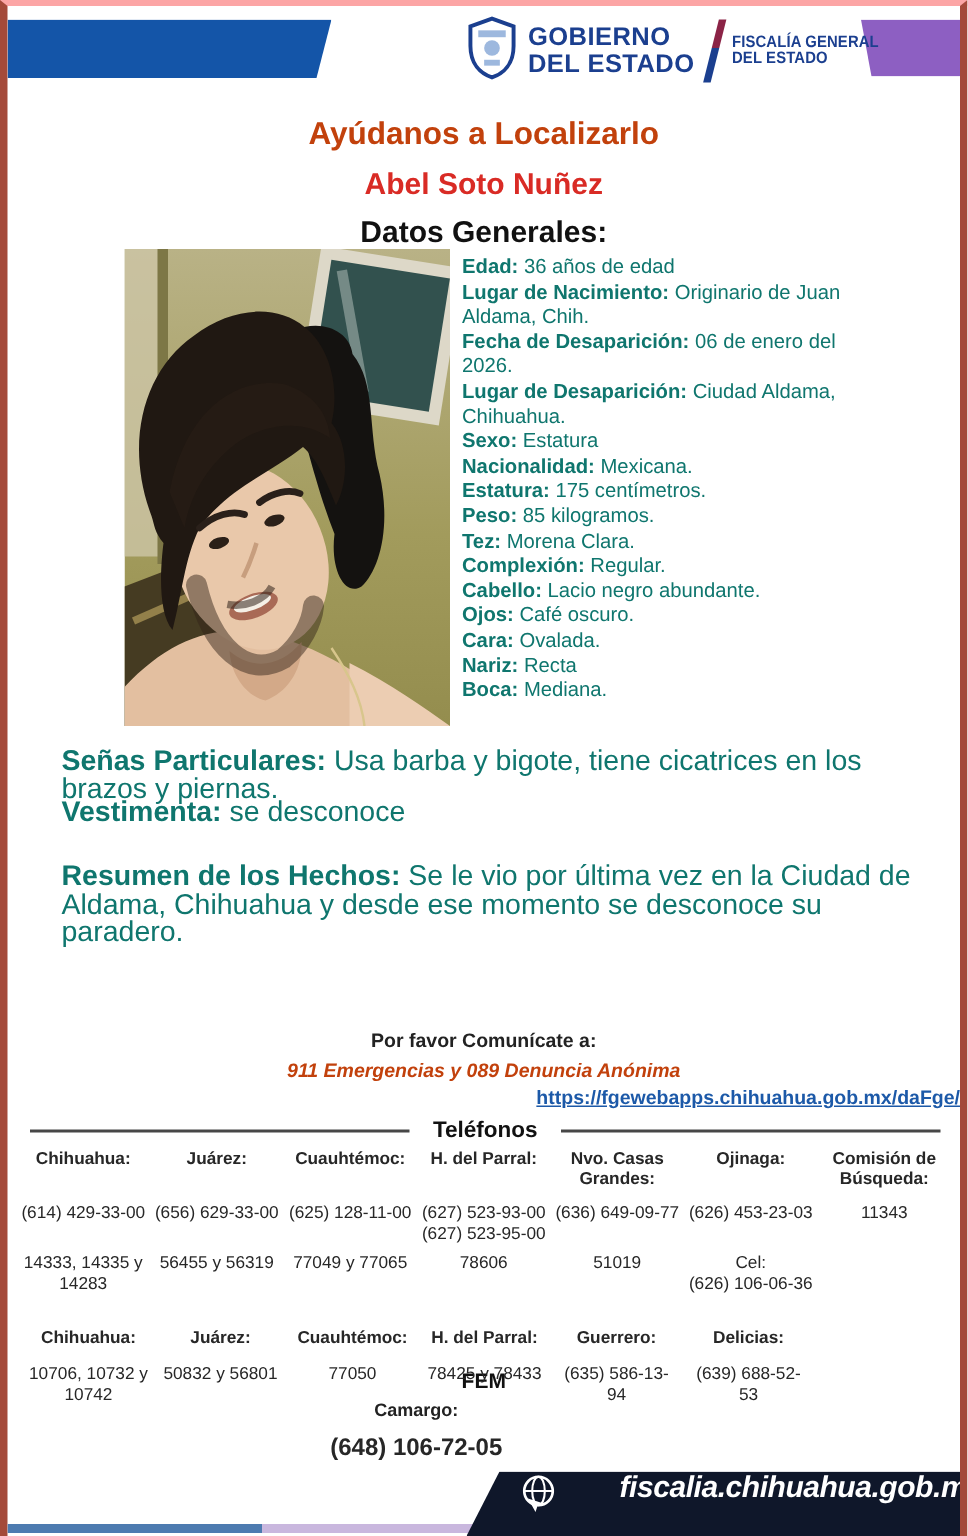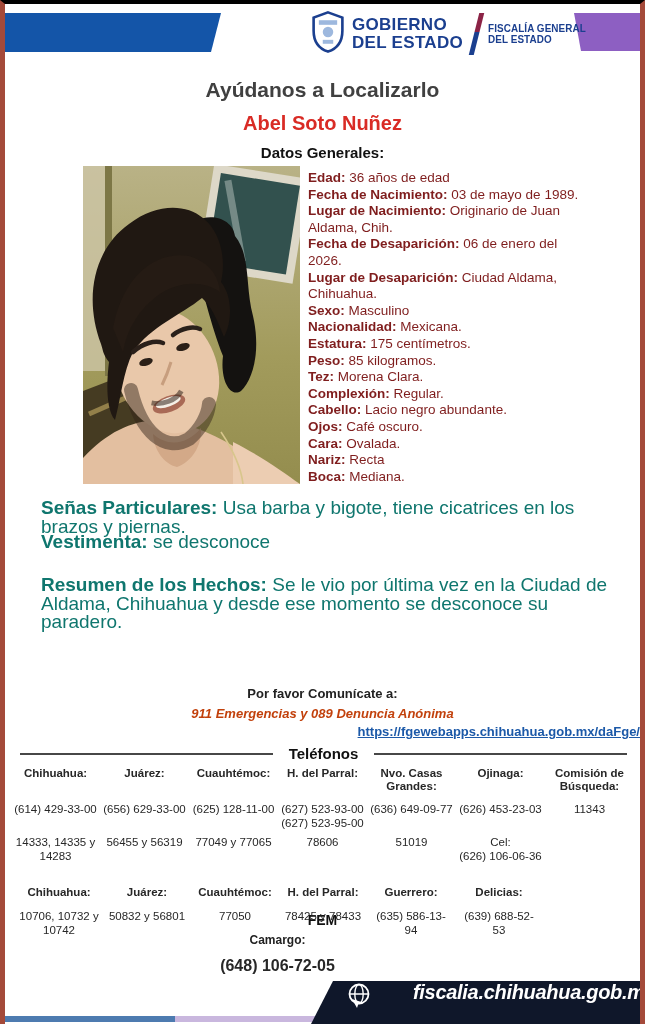--- a/index.html
+++ b/index.html
@@ -1,40 +1,40 @@
 <!DOCTYPE html>
 <html><head>
 <meta charset="utf-8">
 <style>
   html,body{margin:0;padding:0;background:#ffffff;}
   .page{
     position:relative;width:645px;height:1024px;box-sizing:border-box;
     background:#ffffff;overflow:hidden;
-    border-left:5px solid #a44a3a;border-right:5px solid #a44a3a;border-top:4px solid #000000;
+    border-left:5px solid #a44a3a;border-right:5px solid #a44a3a;border-top:4px solid #fca5a5;
     font-family:"Liberation Sans","DejaVu Sans",sans-serif;color:#1d1d1d;
   }
   
   .band-blue{position:absolute;left:0;top:9px;width:216px;height:39px;background:#1455a8;
     clip-path:polygon(0 0,100% 0,calc(100% - 10px) 100%,0 100%);}
   .band-purple{position:absolute;right:0;top:9px;width:66px;height:38px;background:#8d5fc2;
     clip-path:polygon(0 0,100% 0,100% 100%,7px 100%);}
   .logo-group{position:absolute;left:306px;top:6px;height:48px;display:flex;align-items:center;}
   .org1{color:#1b3f8f;font-weight:bold;font-size:17px;line-height:18px;letter-spacing:.3px;margin-left:7px;}
   .logo-divider{width:5px;height:42px;margin:0 9px 0 11px;transform:skewX(-14deg);
     background:linear-gradient(#8b2346 0 46%,#1b3f8f 46% 100%);}
   .org2{color:#1b3f8f;font-weight:bold;font-size:11px;line-height:11.5px;letter-spacing:.1px;
     transform:scaleX(.9);transform-origin:left center;}
   
-  .t-main{position:absolute;left:0;right:0;top:74px;text-align:center;font-size:21px;font-weight:bold;color:#404040;}
+  .t-main{position:absolute;left:0;right:0;top:74px;text-align:center;font-size:21px;font-weight:bold;color:#c2410c;}
   .t-name{position:absolute;left:0;right:0;top:108px;text-align:center;font-size:20px;font-weight:bold;color:#d92b25;}
-  .t-section{position:absolute;left:0;right:0;top:140px;text-align:center;font-size:15px;font-weight:bold;color:#111;}
+  .t-section{position:absolute;left:0;right:0;top:140px;text-align:center;font-size:20px;font-weight:bold;color:#111;}
   
   .photo{position:absolute;left:78px;top:162px;width:217px;height:318px;}
   
-  .datos{position:absolute;left:303px;top:166px;width:272px;font-size:13.5px;line-height:16.6px;color:#7f1d1d;}
+  .datos{position:absolute;left:303px;top:166px;width:272px;font-size:13.5px;line-height:16.6px;color:#0f766e;}
   .drow .dl{font-weight:bold;}
   
   .note{position:absolute;left:36px;width:588px;font-size:19px;line-height:18.5px;color:#0f766e;}
   .note .dl{font-weight:bold;}
   .note1{top:495px;} .note2{top:529px;} .note3{top:572px;}
   
   .cline{position:absolute;left:0;right:0;text-align:center;font-weight:bold;font-size:13px;color:#222;}
   .cq{top:661px;} .cp{top:682px;}
   .c911{top:702px;color:#c2410c;font-style:italic;}
   .curl{top:720px;color:#1c59a8;text-decoration:underline;cursor:pointer;text-align:right;}
@@ -130,25 +130,24 @@
       <g transform="rotate(-20 86 238)">
         <ellipse cx="86" cy="238" rx="17" ry="8" fill="#a96a56"></ellipse>
         <ellipse cx="86" cy="236" rx="13" ry="4.5" fill="#f5efe6"></ellipse>
         <path d="M70 231 C80 237 94 237 102 230" stroke="rgba(50,35,25,0.55)" stroke-width="5" fill="none"></path>
       </g>
     </svg>
   </div>
 
   <div class="datos">
     <div class="drow"><span class="dl">Edad:</span> <span>36 años de edad</span></div>
-    <div class="drow"><span class="dl">Fecha de Nacimiento:</span> <span>03 de mayo de 1989.</span></div>
     <div class="drow"><span class="dl">Lugar de Nacimiento:</span> <span>Originario de Juan Aldama, Chih.</span></div>
     <div class="drow"><span class="dl">Fecha de Desaparición:</span> <span>06 de enero del 2026.</span></div>
     <div class="drow"><span class="dl">Lugar de Desaparición:</span> <span>Ciudad Aldama, Chihuahua.</span></div>
-    <div class="drow"><span class="dl">Sexo:</span> <span>Masculino</span></div>
+    <div class="drow"><span class="dl">Sexo:</span> <span>Estatura</span></div>
     <div class="drow"><span class="dl">Nacionalidad:</span> <span>Mexicana.</span></div>
     <div class="drow"><span class="dl">Estatura:</span> <span>175 centímetros.</span></div>
     <div class="drow"><span class="dl">Peso:</span> <span>85 kilogramos.</span></div>
     <div class="drow"><span class="dl">Tez:</span> <span>Morena Clara.</span></div>
     <div class="drow"><span class="dl">Complexión:</span> <span>Regular.</span></div>
     <div class="drow"><span class="dl">Cabello:</span> <span>Lacio negro abundante.</span></div>
     <div class="drow"><span class="dl">Ojos:</span> <span>Café oscuro.</span></div>
     <div class="drow"><span class="dl">Cara:</span> <span>Ovalada.</span></div>
     <div class="drow"><span class="dl">Nariz:</span> <span>Recta</span></div>
     <div class="drow"><span class="dl">Boca:</span> <span>Mediana.</span></div>

